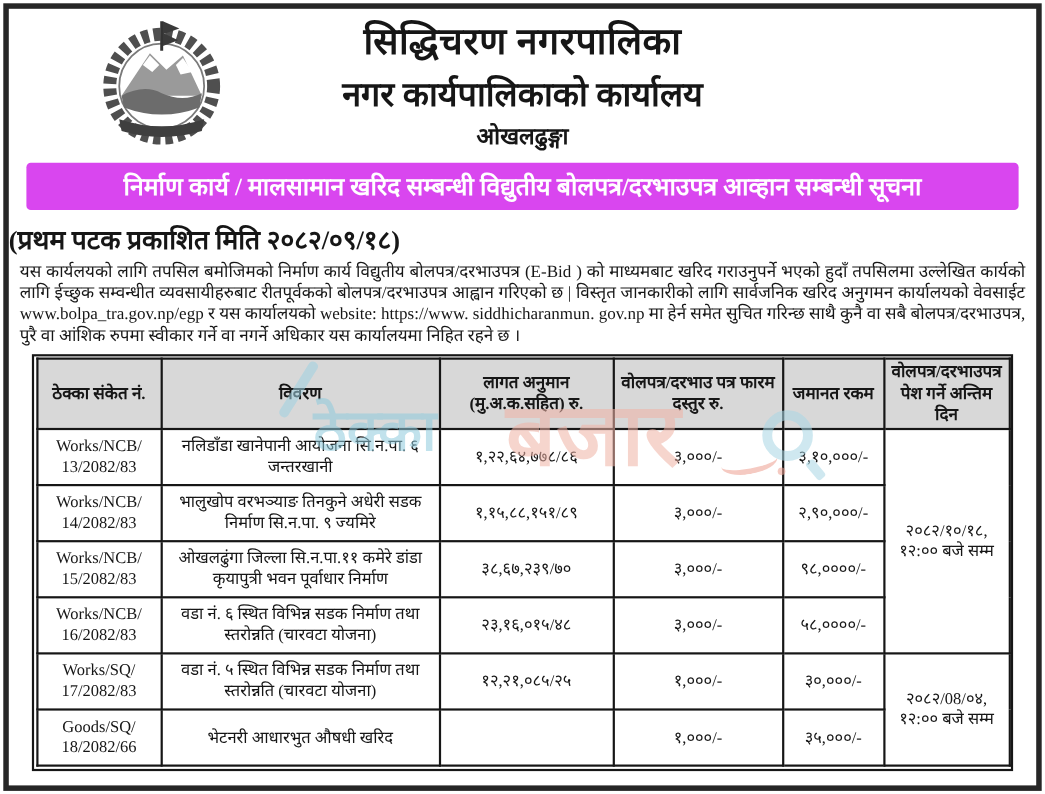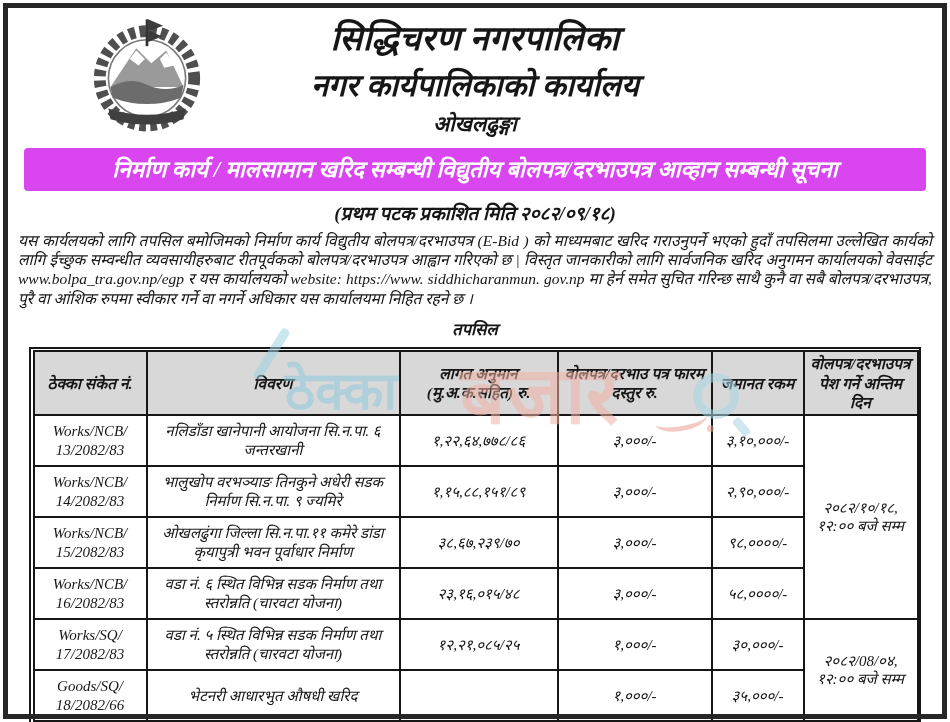--- a/index.html
+++ b/index.html
@@ -14,21 +14,21 @@
   .page {
     position: absolute; inset: 0;
     background: #ffffff;
   }
   .frame {
     position: absolute; inset: 3px;
     border: 5px solid #262626;
     pointer-events: none;
     z-index: 5;
   }
-  .content { position: absolute; inset: 8px; padding-top: 10px; font-style: italic; }
+  .content { position: absolute; inset: 8px; padding-top: 10px; }
 
   
   .logo {
     position: absolute; left: 72px; top: 6px;
     width: 134px; height: 118px;
   }
   .titles { text-align: center; }
   .title-municipality {
     font-size: 34px; font-weight: bold; line-height: 1.25; letter-spacing: 0.5px;
   }
@@ -44,23 +44,23 @@
     background: #d946ef;
     color: #ffffff;
     border-radius: 4px;
     text-align: center;
     font-size: 22.5px;
     font-weight: bold;
     padding: 5px 4px 7px 4px;
   }
 
   .publish-line {
-    text-align: center;
-    font-weight: bold;
-    font-size: 19px;
+    text-align: left;
+    font-weight: bold;
+    font-size: 24px;
     margin-top: 9px;
   }
 
   .body-text {
     margin: 5px 10px 0 10px;
     font-size: 15.5px;
     line-height: 1.24;
     text-align: justify;
   }
 
@@ -189,21 +189,20 @@
       <div class="title-office">नगर कार्यपालिकाको कार्यालय</div>
       <div class="title-district">ओखलढुङ्गा</div>
     </div>
 
     <div class="banner">निर्माण कार्य / मालसामान खरिद सम्बन्धी विद्युतीय बोलपत्र/दरभाउपत्र आव्हान सम्बन्धी सूचना</div>
 
     <div class="publish-line">(प्रथम पटक प्रकाशित मिति २०८२/०९/१८)</div>
 
     <div class="body-text">यस कार्यलयको लागि तपसिल बमोजिमको निर्माण कार्य विद्युतीय बोलपत्र/दरभाउपत्र (E-Bid ) को माध्यमबाट खरिद गराउनुपर्ने भएको हुदाँ तपसिलमा उल्लेखित कार्यको लागि ईच्छुक सम्वन्धीत व्यवसायीहरुबाट रीतपूर्वकको बोलपत्र/दरभाउपत्र आह्वान गरिएको छ | विस्तृत जानकारीको लागि सार्वजनिक खरिद अनुगमन कार्यालयको वेवसाईट www.bolpa_tra.gov.np/egp र यस कार्यालयको website: https://www. siddhicharanmun. gov.np मा हेर्न समेत सुचित गरिन्छ साथै कुनै वा सबै बोलपत्र/दरभाउपत्र, पुरै वा आंशिक रुपमा स्वीकार गर्ने वा नगर्ने अधिकार यस कार्यालयमा निहित रहने छ ।</div>
 
-    <div class="schedule-label">तपसिल</div>
 
     <div class="tbl-outer">
       <table class="schedule">
         <colgroup>
           <col style="width:113px">
           <col style="width:253px">
           <col style="width:158px">
           <col style="width:154px">
           <col style="width:92px">
           <col style="width:114px">

